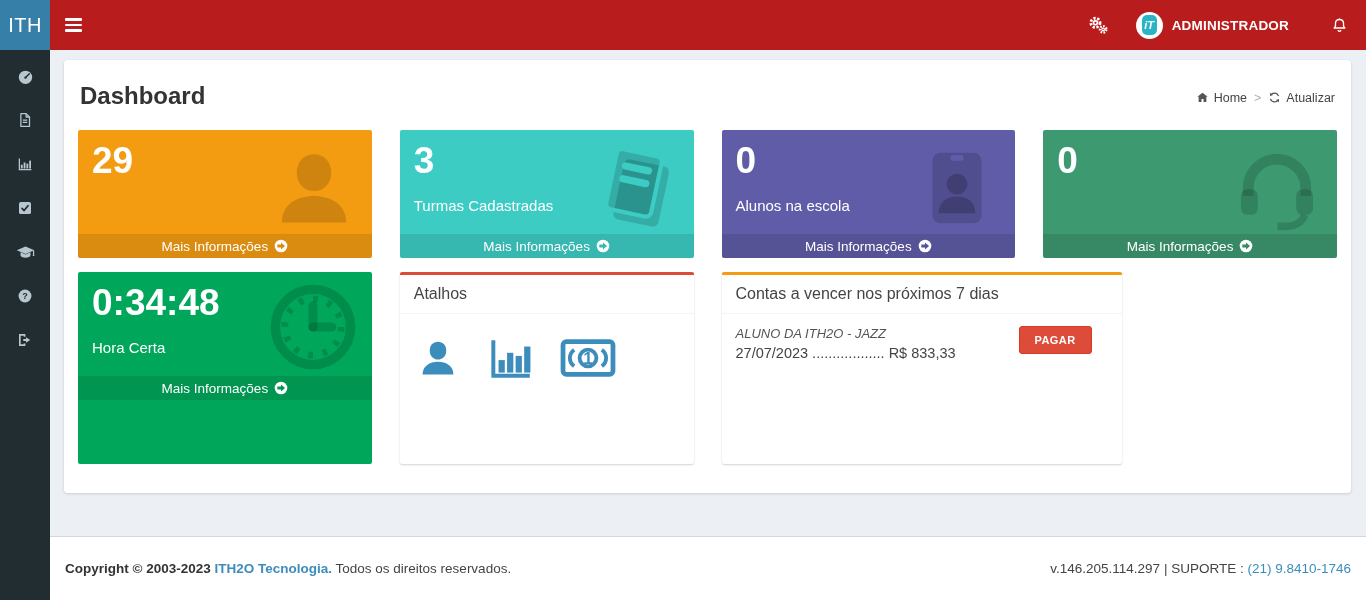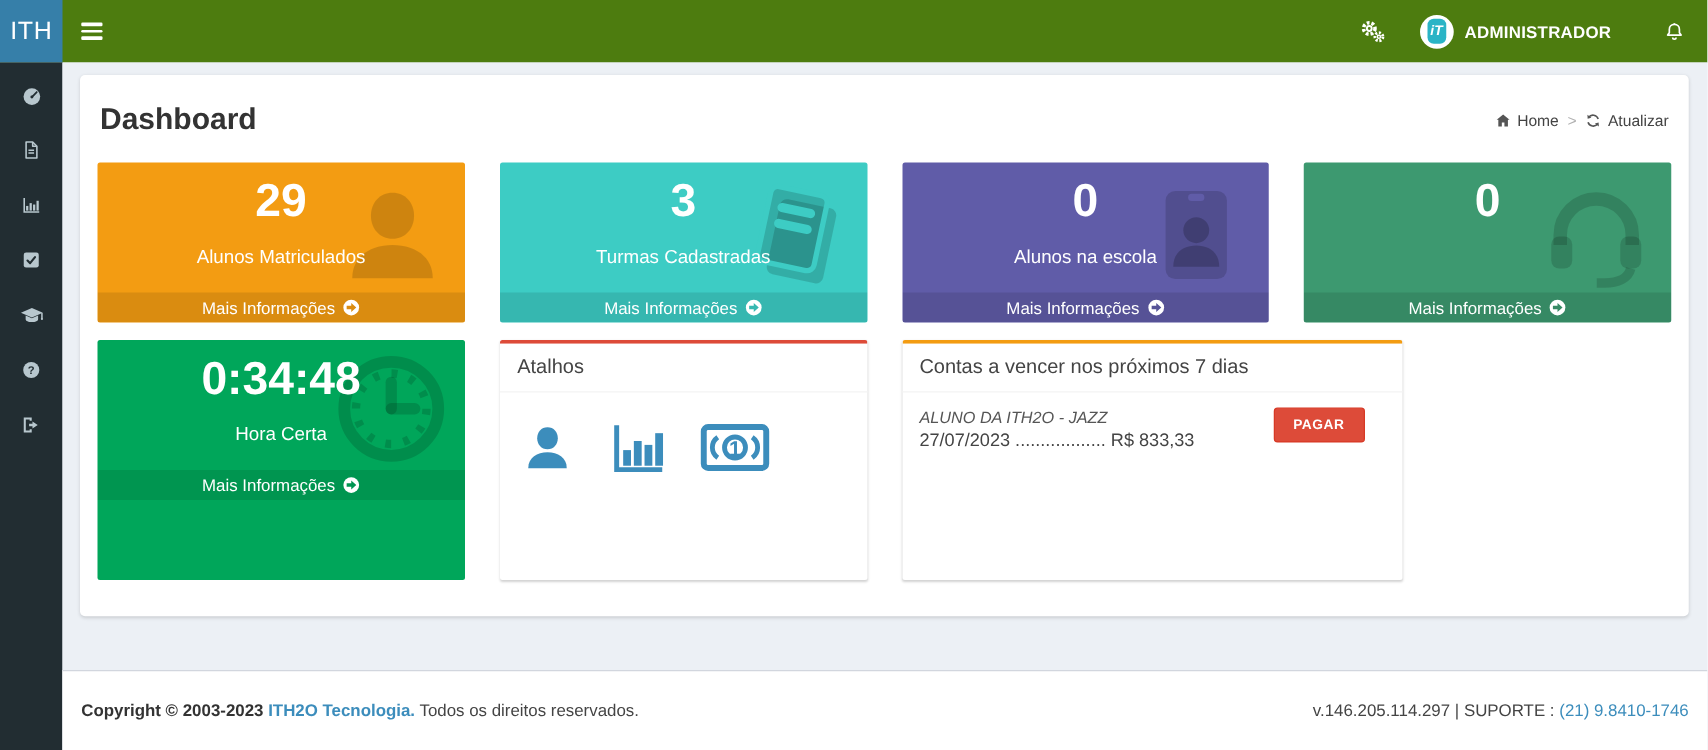--- a/index.html
+++ b/index.html
@@ -1,20 +1,20 @@
 <!DOCTYPE html>
 <html><head>
 <meta charset="utf-8">
 <style>
   * { box-sizing: border-box; margin: 0; padding: 0; }
   html,body { width:1366px; height:600px; overflow:hidden; }
   body { font-family:"Liberation Sans","DejaVu Sans",sans-serif; background:#ecf0f5; color:#444; }
 
   
-  .navbar { display:flex; align-items:stretch; height:50px; background:#4d7c0f; }
+  .navbar { display:flex; align-items:stretch; height:50px; background:#b91c1c; }
   .logo { width:50px; background:#367fa9; color:#fff; display:flex; align-items:center; justify-content:center;
           font-size:20px; letter-spacing:.5px; }
   .nav-btn { display:flex; align-items:center; justify-content:center; padding:0 15px; color:#fff; cursor:pointer; }
   .hamburger { width:46px; flex-direction:column; gap:3px; }
   .hamburger i { display:block; width:17px; height:2.4px; background:#fff; border-radius:1px; }
   .nav-spacer { flex:1; }
   .nav-user { display:flex; align-items:center; gap:9px; padding:0 12px; color:#fff; cursor:pointer; }
   .avatar { width:27px; height:27px; background:#fff; border-radius:50%; display:flex; align-items:center; justify-content:center; }
   .avatar .logo-chip { width:15px; height:20px; background:#2ab4c6; border-radius:5px; color:#fff; font-size:11px;
           font-weight:bold; font-style:italic; display:flex; align-items:center; justify-content:center; }
@@ -42,21 +42,21 @@
   .w-col { width:calc((100% - 84px) / 4); }
   .w-contas { width:400px; }
 
   
   .small-box { border-radius:2px; color:#fff; position:relative; overflow:hidden; cursor:default; }
   .bg-orange { background:#f39c12; --box-bg:#f39c12; }
   .bg-teal   { background:#3dccc4; --box-bg:#3dccc4; }
   .bg-purple { background:#605ca8; --box-bg:#605ca8; }
   .bg-olive  { background:#3d9970; --box-bg:#3d9970; }
   .bg-green  { background:#00a65a; --box-bg:#00a65a; }
-  .small-box .inner { padding:10px 14px; height:104px; position:relative; z-index:2;text-align:center; }
+  .small-box .inner { padding:10px 14px; height:104px; position:relative; z-index:2; }
   .small-box .number { font-size:37px; font-weight:bold; line-height:1.15; }
   .small-box .sb-label { font-size:15px; margin-top:14px; }
   .small-box .big-icon { position:absolute; right:12px; top:12px; z-index:1; color:rgba(0,0,0,.15); }
   .sb-footer { position:relative; z-index:3; display:flex; align-items:center; justify-content:center; gap:6px;
                background:rgba(0,0,0,.1); color:#fff; font-size:13.5px; padding:4.5px 0; cursor:pointer; }
   .arrow-orange { fill:#db8c10; } .arrow-teal { fill:#37b8b1; } .arrow-purple { fill:#565397; }
   .arrow-olive { fill:#378a65; } .arrow-green { fill:#009551; }
 
   
   .box { background:#fff; border-radius:2px; box-shadow:0 1px 2px rgba(0,0,0,.18); }
@@ -230,21 +230,20 @@
 
           <div class="small-box bg-orange w-col">
             <span class="big-icon">
               <svg width="92" height="92" viewBox="0 0 24 24" fill="rgba(0,0,0,0.15)">
                 <path d="M12 3.2 c2.7 0 4.5 2.1 4.5 4.8 S14.7 12.8 12 12.8 7.5 10.7 7.5 8 9.3 3.2 12 3.2 z"></path>
                 <path d="M3.6 21 c0 -4.6 3.9 -6.9 8.4 -6.9 s8.4 2.3 8.4 6.9 z"></path>
               </svg>
             </span>
             <div class="inner">
               <div class="number">29</div>
-              <div class="sb-label">Alunos Matriculados</div>
             </div>
             <a class="sb-footer">
               <span>Mais Informações</span>
               <span>
                 <svg width="14" height="14" viewBox="0 0 16 16">
                     <circle cx="8" cy="8" r="7.2" fill="#fff"></circle>
                 <path class="arrow-orange" d="M3.8 6.4 h4.2 V3.9 L12.6 8 l-4.6 4.1 V9.6 H3.8 z"></path>
                   </svg>
               </span>
             </a>

